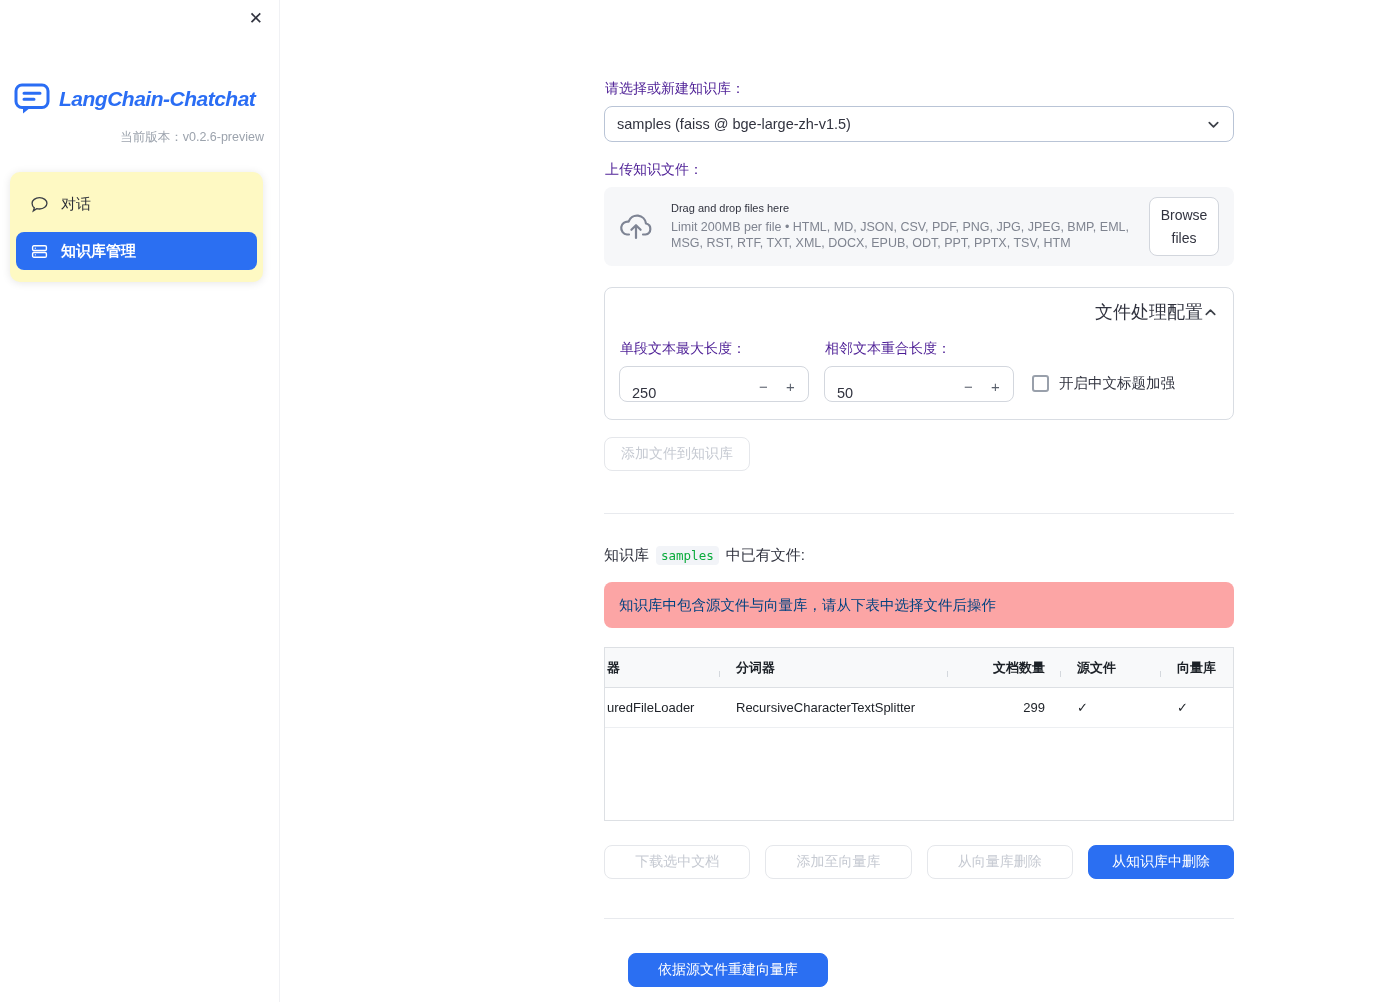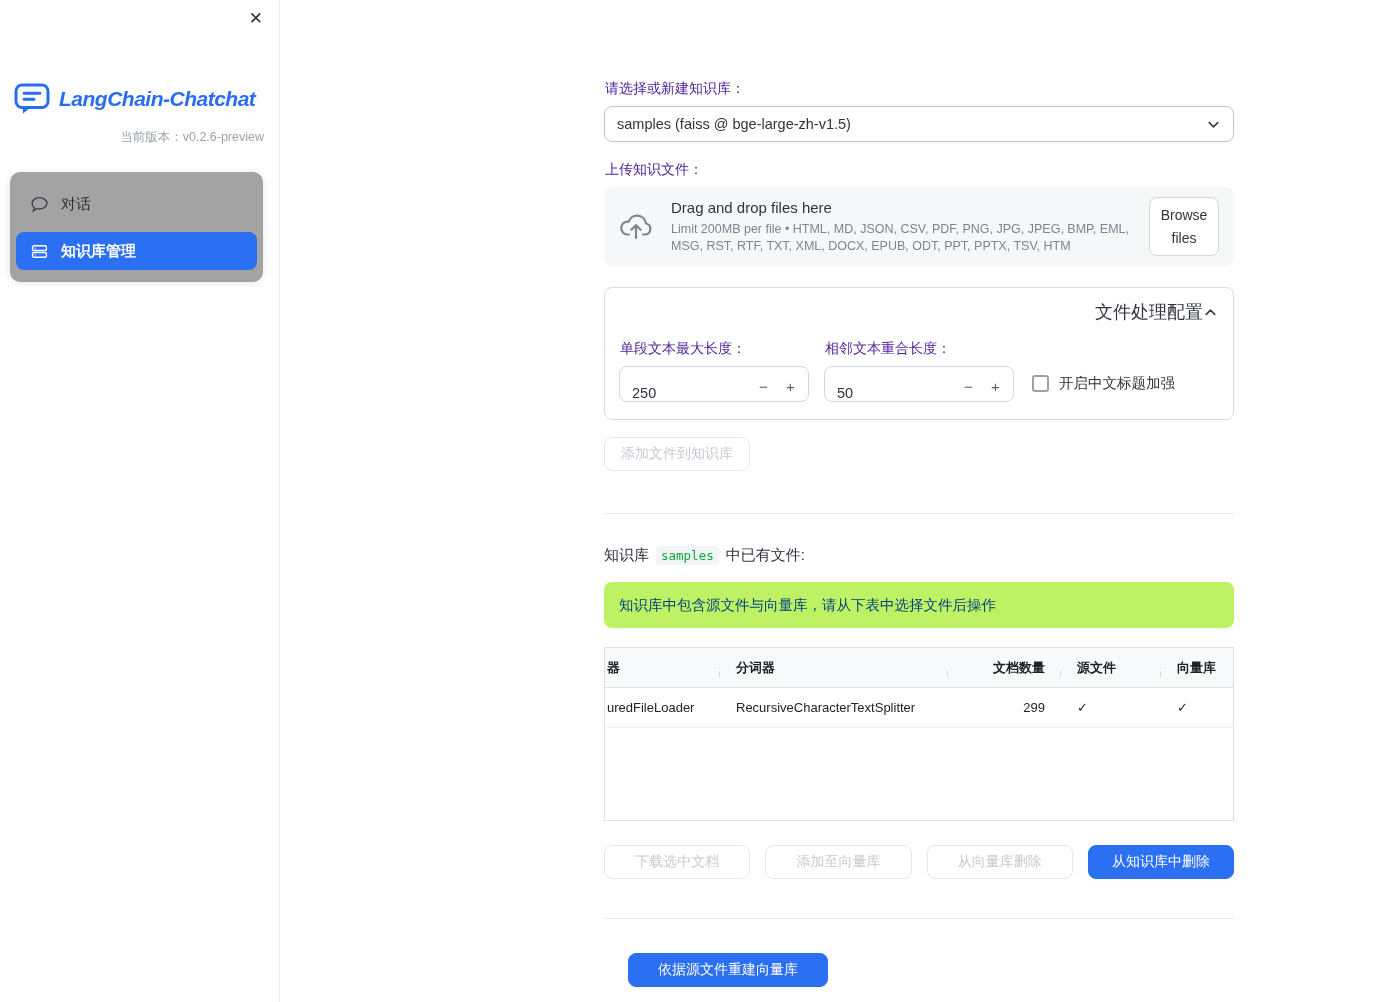--- a/index.html
+++ b/index.html
@@ -9,37 +9,37 @@
     color:#31333f; background:#ffffff; position:relative; overflow:hidden;
   }
   
   .sidebar { position:absolute; left:0; top:0; width:280px; height:100%;
     background:#ffffff; border-right:1px solid #f0f1f4; }
   .sb-close { position:absolute; top:6px; right:12px; background:none; border:none;
     font-size:17px; color:#31333f; cursor:pointer; line-height:1; padding:4px; font-family:inherit; }
   .logo-row { margin:82px 0 0 13px; display:flex; align-items:center; gap:8px; }
   .logo-text { font-size:21px; font-weight:700; font-style:italic; color:#2a6df4; letter-spacing:-0.5px; }
   .version { margin-top:14px; padding-right:15px; text-align:right; font-size:12.5px; color:#9ca3ad; }
-  .menu-card { margin:26px 16px 0 10px; background:#a3a3a3; border-radius:10px;
+  .menu-card { margin:26px 16px 0 10px; background:#fef9c3; border-radius:10px;
     box-shadow:0 1px 8px rgba(0,0,0,0.10); padding:12px 6px; }
   .menu-item { display:flex; align-items:center; gap:13px; padding:0 14px; height:40px;
     border-radius:8px; font-size:15px; cursor:pointer; color:#2b2e36; }
   .menu-item + .menu-item { margin-top:8px; height:38px; }
   .menu-item.selected { background:#2b6ff2; color:#fff; font-weight:700; }
   .mi-icon { display:inline-flex; width:18px; justify-content:center; }
   
   .main { position:absolute; left:280px; top:0; right:0; height:100%; background:#fff; }
   .col { position:relative; margin-left:324px; width:630px; padding-top:80px; }
   .field-label { font-size:14px; margin:0 0 8px 1px; color:#4c1d95; }
   .selectbox { height:36px; border:1px solid #b9c4d6; border-radius:8px; background:#fff;
     display:flex; align-items:center; justify-content:space-between; padding:0 12px;
     font-size:14.5px; margin-bottom:19px; cursor:pointer; }
   .uploader { background:#f6f7f9; border-radius:8px; height:79px; display:flex;
     align-items:center; padding:0 15px 0 14px; gap:17px; margin-bottom:21px; }
-  .up-title { font-size:15px; color:#31333f; margin-bottom:5px; }
+  .up-title { font-size:11px; color:#31333f; margin-bottom:5px; }
   .up-limit { font-size:12.5px; color:#7f8490; line-height:1.32; max-width:480px; }
   .browse { margin-left:auto; width:72px; min-height:54px; background:#fff;
     border:1px solid #d2d6dd; border-radius:8px; font-size:14px; color:#31333f;
     padding:6px 8px; line-height:1.6; cursor:pointer; font-family:inherit; }
   .expander { border:1px solid #d9dde3; border-radius:8px; margin-bottom:17px; }
   .exp-head { display:flex; justify-content:flex-end; align-items:center;
     padding:12px 15px 8px 14px; font-size:18px; cursor:pointer; }
   .exp-body { display:flex; align-items:flex-end; padding:8px 14px 17px; }
   .num-group { width:190px; margin-right:15px; }
   .numinput { height:36px; border:1px solid #d3d7de; border-radius:8px; background:#fff;
@@ -52,21 +52,21 @@
   .cbox { width:17px; height:17px; border:2px solid #99a0ab; border-radius:3px; background:#fff; flex:none; }
   .btn { height:34px; border-radius:8px; border:1px solid #d4d8df; background:#fff;
     font-size:14px; color:#31333f; padding:0 16px; cursor:pointer; font-family:inherit; }
   .btn.disabled { color:#c6cad2; border-color:#e5e7eb; cursor:default; }
   .btn.primary { background:#2b6ff2; border-color:#2b6ff2; color:#ffffff; }
   .divider { border:none; border-top:1px solid #e8eaee; height:0; }
   .div1 { margin-top:42px; }
   .kbline { margin-top:32px; font-size:15px; display:flex; align-items:center; gap:7px; }
   .kbline code { font-family:"DejaVu Sans Mono", "Liberation Mono", monospace;
     font-size:12.5px; color:#09ab3b; background:#f2f4f8; padding:2px 5px; border-radius:4px; }
-  .info { margin-top:17px; background:#bef264; color:#004280; border-radius:8px;
+  .info { margin-top:17px; background:#fca5a5; color:#004280; border-radius:8px;
     height:46px; display:flex; align-items:center; padding:0 15px; font-size:14.5px; }
   .grid { margin-top:19px; border:1px solid #dde0e4; height:174px; background:#fff;
     font-size:13px; overflow:hidden; }
   .thead { display:flex; height:40px; background:#f8f9fa; border-bottom:1px solid #dde0e4;
     align-items:center; font-weight:600; color:#1c2127; }
   .trow { display:flex; height:40px; align-items:center; border-bottom:1px solid #edeff2; color:#20242a; }
   .c { padding:0 16px; overflow:hidden; white-space:nowrap; position:relative; flex:none; }
   .c0 { width:115px; padding-left:2px; }
   .c1 { width:228px; }
   .c2 { width:113px; text-align:right; }

